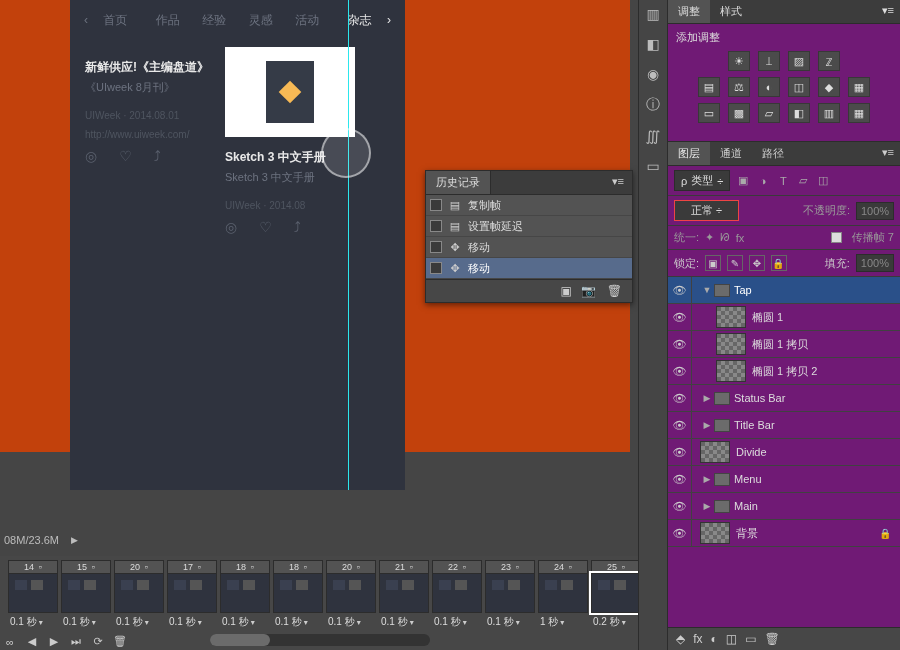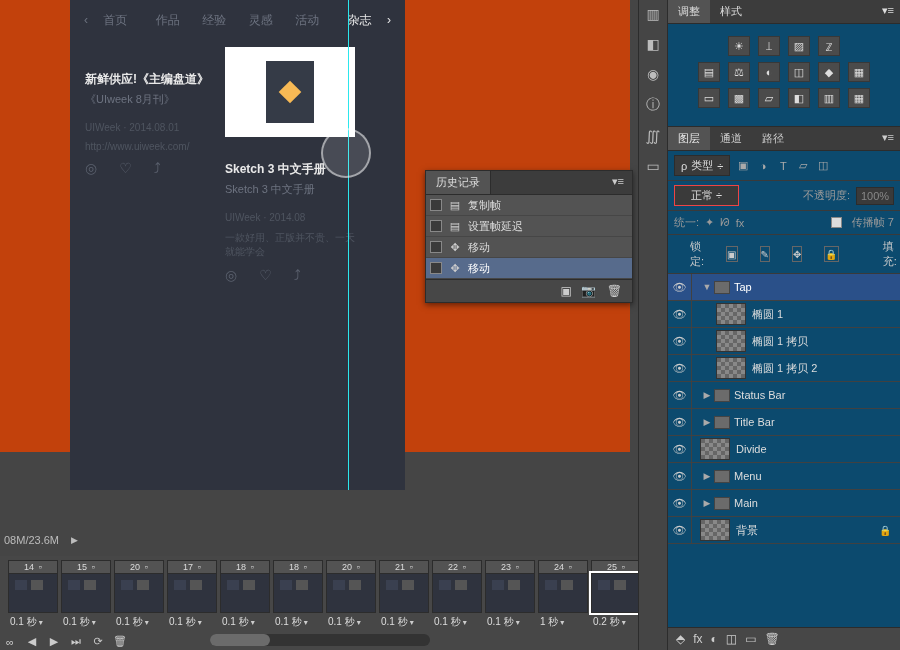--- a/index.html
+++ b/index.html
@@ -13,21 +13,21 @@
 .cards{display:flex;gap:10px;padding:6px 15px}
 .card{width:130px;}
 .thumb{width:130px;height:90px;display:flex;align-items:center;justify-content:center}
 .thumb.a{background:#2a2f3a}
 .thumb.a .box{width:48px;height:62px;background:#0093d3;position:relative}
 .thumb.a .box::after{content:"";position:absolute;bottom:0;left:0;border-left:24px solid #e44;border-right:24px solid #e44;border-top:14px solid transparent}
 .thumb.a .uw{position:absolute;top:4px;left:4px;font-size:8px;color:#fff}
 .thumb.b{background:#fff}
 .thumb.b .box{width:48px;height:62px;background:#353b47;display:flex;align-items:center;justify-content:center}
 .thumb.b .dia{width:16px;height:16px;background:#f7b955;transform:rotate(45deg)}
-.card h4{color:#e9e9e9;font-size:12px;font-weight:bold;margin:24px 0 4px}
+.card h4{color:#e9e9e9;font-size:12px;font-weight:bold;margin:12px 0 4px}
 .card .sub{color:#6d7380;font-size:11px;margin-bottom:15px}
 .card .meta{color:#4f5560;font-size:10px;margin-bottom:8px}
 .card .link{color:#4f5560;font-size:10px;margin:8px 0}
 .card .icons{display:flex;gap:22px;color:#5a606d;font-size:14px;margin-top:8px}
 .guide-line{position:absolute;left:278px;top:0;width:1px;height:490px;background:#2be7ed}
 .tap-circle{position:absolute;left:276px;top:128px;width:50px;height:50px;border:2px solid rgba(255,255,255,.5);border-radius:50%;margin-left:-25px;background:rgba(255,255,255,.12)}
 
 .status{position:absolute;left:0;top:530px;height:20px;color:#bcbcbc;font-size:11px;padding-left:4px;display:flex;align-items:center;gap:12px}
 .status .arrow{font-size:9px}
 
@@ -51,42 +51,42 @@
 .panel-tab span{padding:4px 10px;font-size:11px;background:#535353;color:#ddd;border-right:1px solid #2c2c2c}
 .panel-tab .menu{margin-left:auto;padding:4px 8px;color:#ccc;background:none;border:none}
 .hist-row{display:flex;align-items:center;height:21px;padding:0 4px;gap:6px;color:#ddd;font-size:11px;border-bottom:1px solid #464646}
 .hist-row.sel{background:#576b8c;color:#fff}
 .hist-row .cb{width:12px;height:12px;border:1px solid #888;background:#3a3a3a}
 .hist-row .ico{width:14px;text-align:center;color:#ccc;font-size:11px}
 .hist-foot{display:flex;justify-content:flex-end;gap:10px;padding:4px 10px;font-size:12px;color:#ccc;background:#474747;border-top:1px solid #2c2c2c}
 
 .dock{position:absolute;left:638px;top:0;width:30px;height:650px;background:#454545;border-left:1px solid #2c2c2c;border-right:1px solid #2c2c2c;padding-top:6px;display:flex;flex-direction:column;align-items:center;gap:14px;color:#bcbcbc;font-size:14px}
 
-.right{position:absolute;left:668px;top:0;width:232px;height:650px;background:#0c4a6e}
+.right{position:absolute;left:668px;top:0;width:232px;height:650px;background:#701a75}
 .rp-tabs{display:flex;background:#3c3c3c;border-bottom:1px solid #2c2c2c}
 .rp-tabs span{padding:4px 10px;font-size:11px;color:#ddd}
 .rp-tabs .on{background:#535353}
 .rp-tabs .menu{margin-left:auto;padding:4px 6px}
 .adjust-body{padding:6px 8px 12px;border-bottom:1px solid #2c2c2c}
 .adjust-body h5{color:#ddd;font-size:11px;font-weight:normal;margin-bottom:6px}
 .adj-row{display:flex;gap:8px;justify-content:center;margin:6px 0}
 .adj-ico{width:22px;height:20px;background:#4b4b4b;border:1px solid #383838;display:flex;align-items:center;justify-content:center;font-size:11px;color:#ddd}
 
 .layer-tabs{display:flex;background:#3c3c3c;border-bottom:1px solid #2c2c2c}
 .layer-tabs span{padding:4px 10px;font-size:11px;color:#ccc}
 .layer-tabs .on{background:#535353;color:#eaeaea}
 .layer-tabs .menu{margin-left:auto;padding:4px 6px}
 .filter-row{display:flex;align-items:center;gap:4px;padding:4px 6px;border-bottom:1px solid #3a3a3a}
 .filter-row .dd{display:flex;align-items:center;gap:4px;background:#3a3a3a;padding:2px 6px;border:1px solid #2c2c2c;font-size:11px;color:#ddd}
 .filter-row .ico{width:18px;height:18px;display:flex;align-items:center;justify-content:center;font-size:11px;color:#aaa}
 .opt-row{display:flex;align-items:center;padding:4px 6px;gap:6px;border-bottom:1px solid #3a3a3a;font-size:11px;color:#999}
 .opt-row .dd{background:#3a3a3a;padding:2px 16px;border:1px solid #ef4444;color:#ddd}
 .opt-row .num{background:#3a3a3a;padding:2px 4px;border:1px solid #2c2c2c;color:#888;width:38px;text-align:right}
 .opt-row .sp{flex:1}
-.lock-row{display:flex;align-items:center;padding:4px 22px;gap:22px;border-bottom:1px solid #3a3a3a;font-size:11px;color:#ccc}
+.lock-row{display:flex;align-items:center;padding:4px 6px;gap:6px;border-bottom:1px solid #3a3a3a;font-size:11px;color:#ccc}
 .lock-row .ico{width:16px;height:16px;border:1px solid #666;display:flex;align-items:center;justify-content:center;font-size:10px}
 .layers{}
 .layer{display:flex;align-items:center;height:27px;border-bottom:1px solid #414141;font-size:11px;color:#ddd}
 .layer.sel{background:#2a5089;color:#fff}
 .layer .eye{width:24px;text-align:center;color:#ccc;border-right:1px solid #414141;height:100%;display:flex;align-items:center;justify-content:center}
 .layer .arrow{width:14px;text-align:center;color:#aaa;font-size:9px}
 .layer .folder{width:16px;height:13px;background:#6b6b6b;border:1px solid #444;margin-right:4px}
 .layer .thumb-l{width:30px;height:22px;background:#555;border:1px solid #333;margin-right:6px;background-image:repeating-conic-gradient(#888 0 25%,#666 0 50%);background-size:8px 8px}
 .layer .lock{margin-left:auto;margin-right:8px;font-size:10px;color:#ccc}
 .layer-foot{position:absolute;bottom:0;left:0;right:0;display:flex;gap:8px;padding:4px 8px;justify-content:flex-start;font-size:12px;color:#ccc;border-top:1px solid #2c2c2c;background:#474747}
@@ -120,21 +120,20 @@
       </div>
       <div class="card">
         <div class="thumb b">
             <div class="box">
               <div class="dia"></div>
             </div>
           </div>
         <h4>Sketch 3 中文手册</h4>
         <div class="sub">Sketch 3 中文手册</div>
         <div class="meta">UIWeek · 2014.08</div>
-        <div class="link">一款好用、正版并不贵、一天就能学会</div>
         <div class="icons">
             <span>◎</span>
             <span>♡</span>
             <span>⤴</span>
           </div>
       </div>
     </div>
     <div class="guide-line"></div>
     <div class="tap-circle"></div>
   </div>
@@ -300,20 +299,21 @@
   <span>▭</span>
 </div>
 
 <div class="right">
   <div class="rp-tabs">
     <span class="on">调整</span>
     <span>样式</span>
     <span class="menu">▾≡</span>
   </div>
   <div class="adjust-body">
+    <h5>添加调整</h5>
     <div class="adj-row" id="adj1">
         <div class="adj-ico">☀</div>
         <div class="adj-ico">⟘</div>
         <div class="adj-ico">▨</div>
         <div class="adj-ico">ℤ</div>
       </div>
     <div class="adj-row" id="adj2">
         <div class="adj-ico">▤</div>
         <div class="adj-ico">⚖</div>
         <div class="adj-ico">◐</div>

